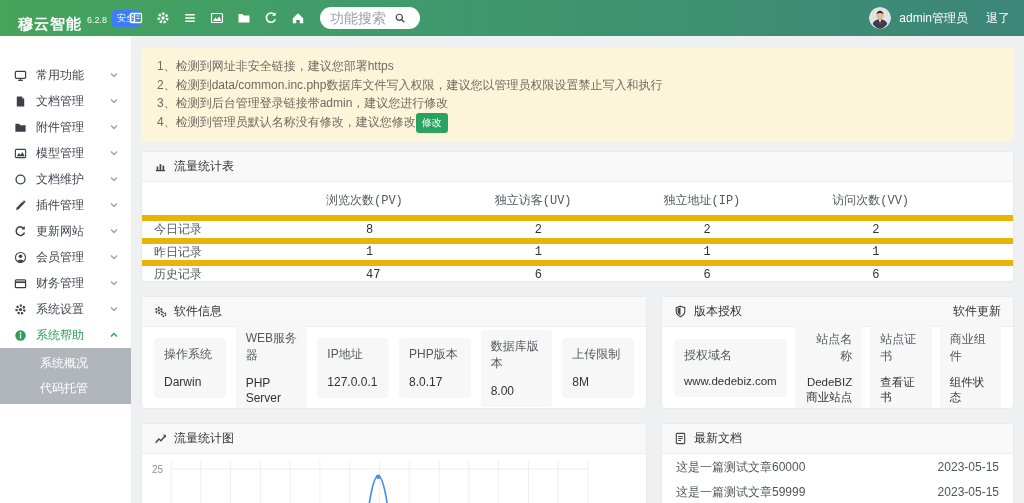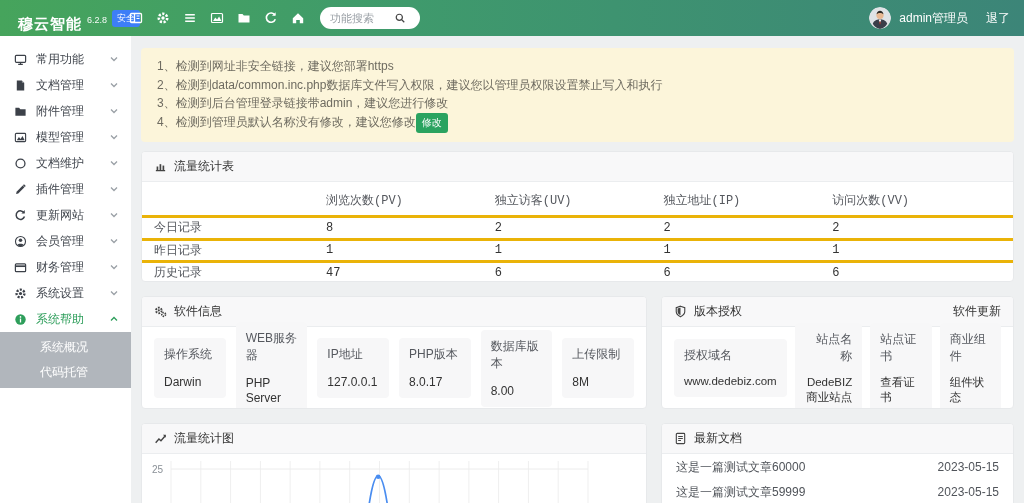--- a/index.html
+++ b/index.html
@@ -11,31 +11,31 @@
   
   header { position:absolute; top:0; left:0; width:1024px; height:36px; background:linear-gradient(90deg,#46a45c 0%,#3f9a6c 40%,#3c8578 100%); color:#fff; z-index:30; }
   .logo-area { position:absolute; left:18px; top:0; height:36px; display:flex; align-items:center; gap:5px; }
   .logo { font-size:15px; font-weight:bold; letter-spacing:1px;margin-top:12px; }
   .ver { font-size:9px; opacity:.95; margin-top:3px; }
   .badge-safe { background:#3d7ef7; color:#fff; font-size:9px; padding:2px 5px; border-radius:3px; margin-top:1px; }
   .toolbar { position:absolute; left:122px; top:0; height:36px; display:flex; align-items:center; }
   .tb-icon { width:27px; height:36px; display:flex; align-items:center; justify-content:center; color:#fff; cursor:pointer; }
   .tb-icon svg { width:14px; height:14px; }
   .searchbox { position:absolute; left:320px; top:7px; width:100px; height:22px; background:#fff; border-radius:12px; display:flex; align-items:center; padding:0 8px 0 10px; }
-  .searchbox input { border:none; outline:none; width:64px; font-size:11px; color:#333; font-family:inherit; background:transparent; }
+  .searchbox input { border:none; outline:none; width:64px; font-size:14px; color:#333; font-family:inherit; background:transparent; }
   .searchbox input::placeholder { color:#9aa0a6; }
   .searchbox .icon { color:#444; }
   .searchbox svg { width:12px; height:12px; }
   .user-area { position:absolute; right:10px; top:0; height:36px; display:flex; align-items:center; }
   .avatar { width:22px; height:22px; border-radius:50%; overflow:hidden; }
   .uname { margin-left:8px; font-size:12px; }
   .logout { margin-left:18px; margin-right:4px; font-size:12px; cursor:pointer; }
 
   
-  aside { position:absolute; top:36px; left:0; bottom:0; width:131px; background:#fff; z-index:20; padding-top:10px; }
+  aside { position:absolute; top:36px; left:0; bottom:0; width:131px; background:#fff; z-index:20; padding-top:26px; }
   .side-item { height:26px; display:flex; align-items:center; padding:0 12px 0 14px; gap:9px; color:#41464e; cursor:pointer; }
   .side-item .icon { width:13px; height:13px; color:#3c4149; }
   .side-item .icon svg { width:13px; height:13px; }
   .side-item .lbl { font-size:12px; }
   .side-item .chev { margin-left:auto; color:#9aa0a6; width:10px; height:10px; }
   .side-item .chev svg { width:10px; height:10px; }
   .side-item.active, .side-item.active .icon, .side-item.active .chev { color:#2e9e5b; }
   .submenu { background:#b1b6bc; padding:3px 0; }
   .sub-item { height:25px; line-height:25px; padding-left:40px; color:#fff; font-size:12px; cursor:pointer; }
 
@@ -47,21 +47,21 @@
 
   .card { background:#fff; border:1px solid #e7e9eb; border-radius:4px; overflow:hidden; }
   .card-hd { height:30px; background:#f8f8f9; border-bottom:1px solid #ebedef; display:flex; align-items:center; padding:0 12px; gap:7px; font-size:12px; color:#333; }
   .card-hd .icon { color:#444; width:13px; height:13px; }
   .card-hd .icon svg { width:13px; height:13px; }
   .card-hd .hd-link { margin-left:auto; cursor:pointer; color:#333; }
 
   .traffic-card { height:131px; margin-bottom:14px; }
   .t-head,.t-row { display:grid; grid-template-columns:172px 1fr 1fr 1fr 1fr; padding:0 12px; align-items:center;font-family:Liberation Mono, monospace; }
   .t-head { height:33px; padding-top:4px; color:#55585e; }
-  .t-row { height:22.5px; border-top:3px solid #eab308; color:#333; }
+  .t-row { height:22.5px; border-top:6px solid #eab308; color:#333;gap:40px; }
   .t-row .rlab { color:#55585e; }
 
   .row2 { display:flex; gap:14px; margin-bottom:14px; height:113px; }
   .soft-card { flex:0 0 506px; }
   .auth-card { flex:1; }
   .mini-wrap { display:flex; gap:10px; padding:9px 12px; align-items:center; height:82px; }
   .mini { background:#f7f7f8; border-radius:4px; flex:1; padding:8px 10px; }
   .mini .m-lab { color:#55585e; font-size:12px; margin-bottom:12px; }
   .mini .m-val { color:#333; font-size:12px; line-height:15px; }
   .mini .m-val.link { cursor:pointer; }

